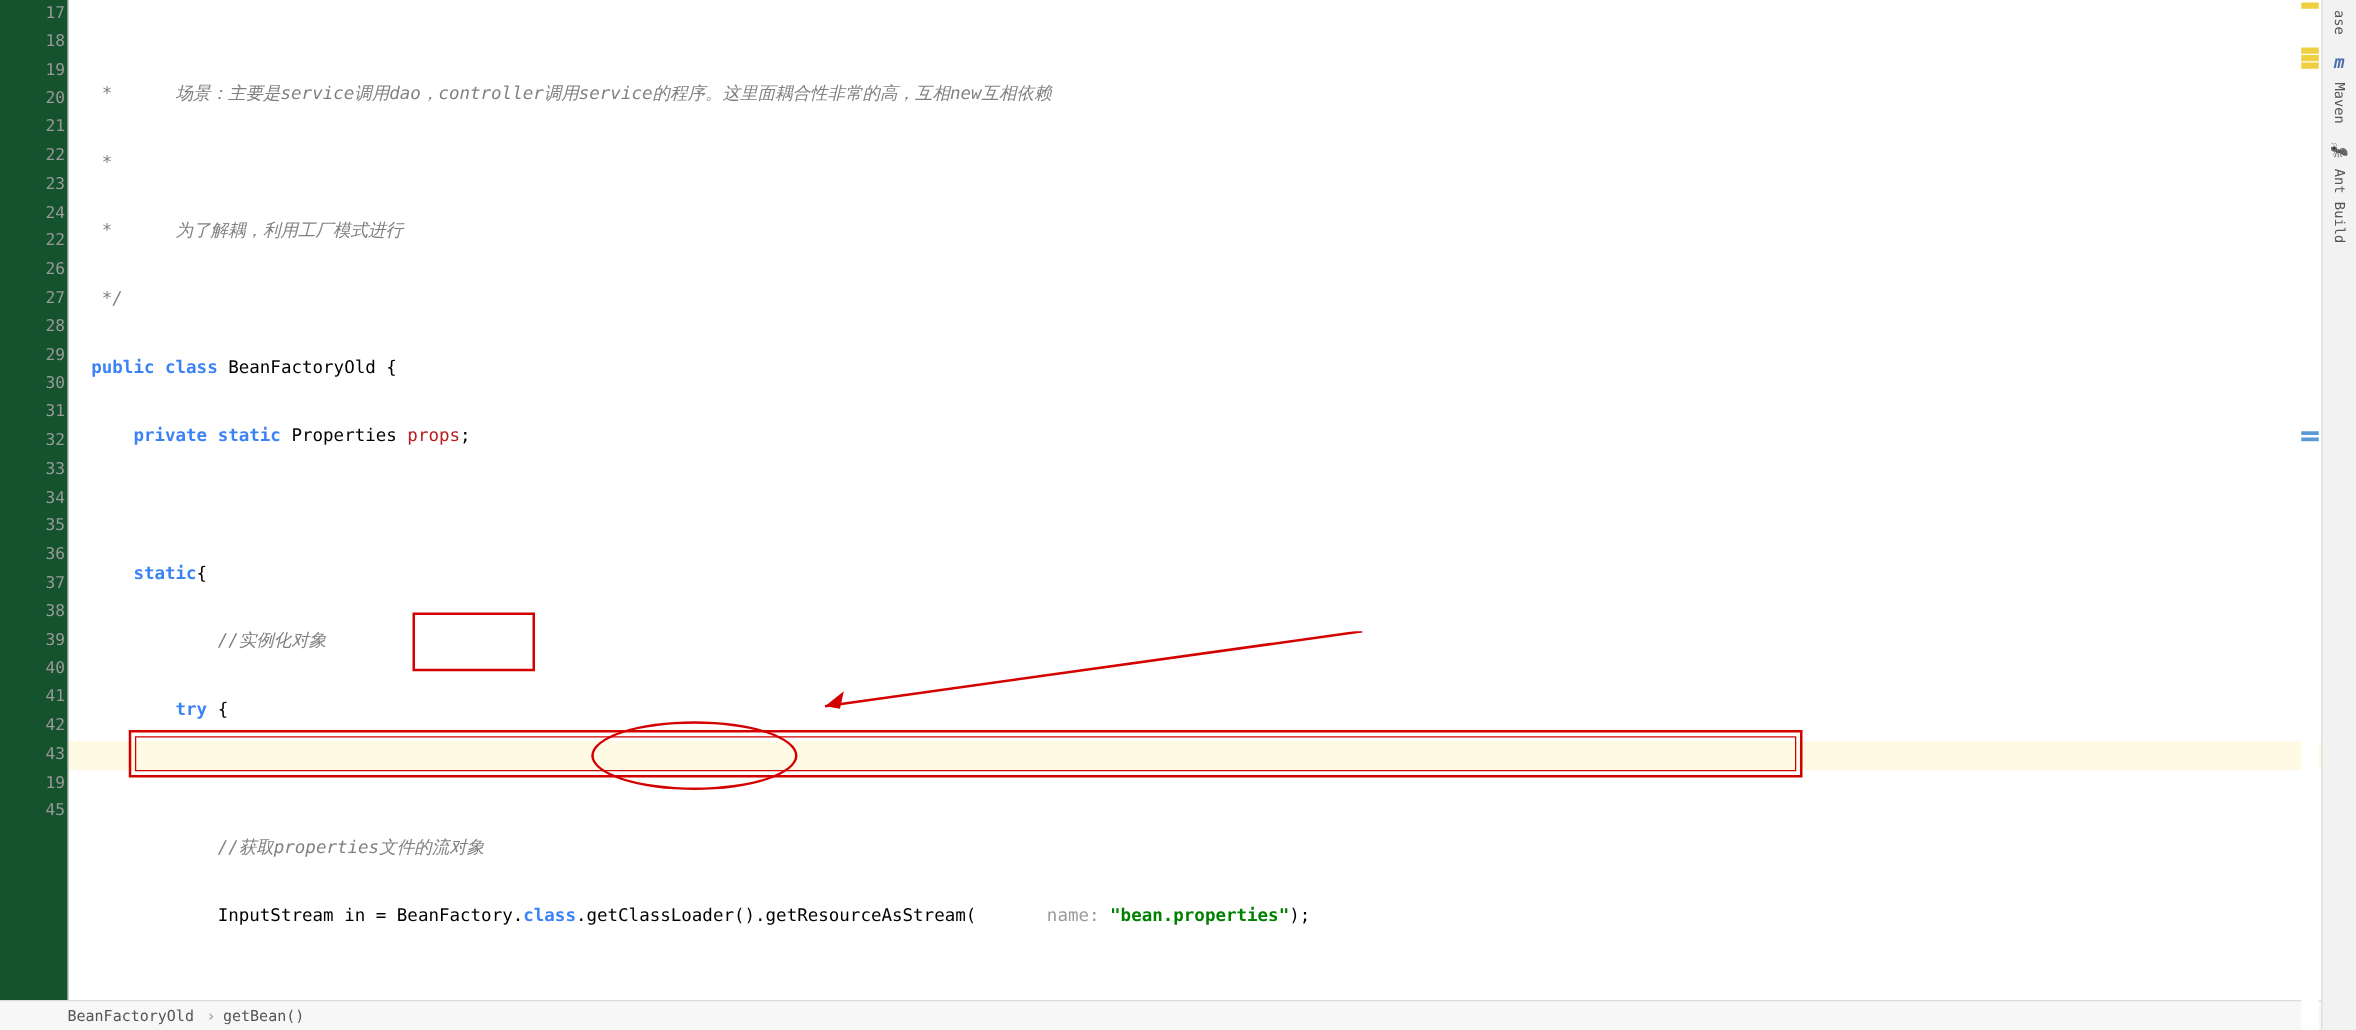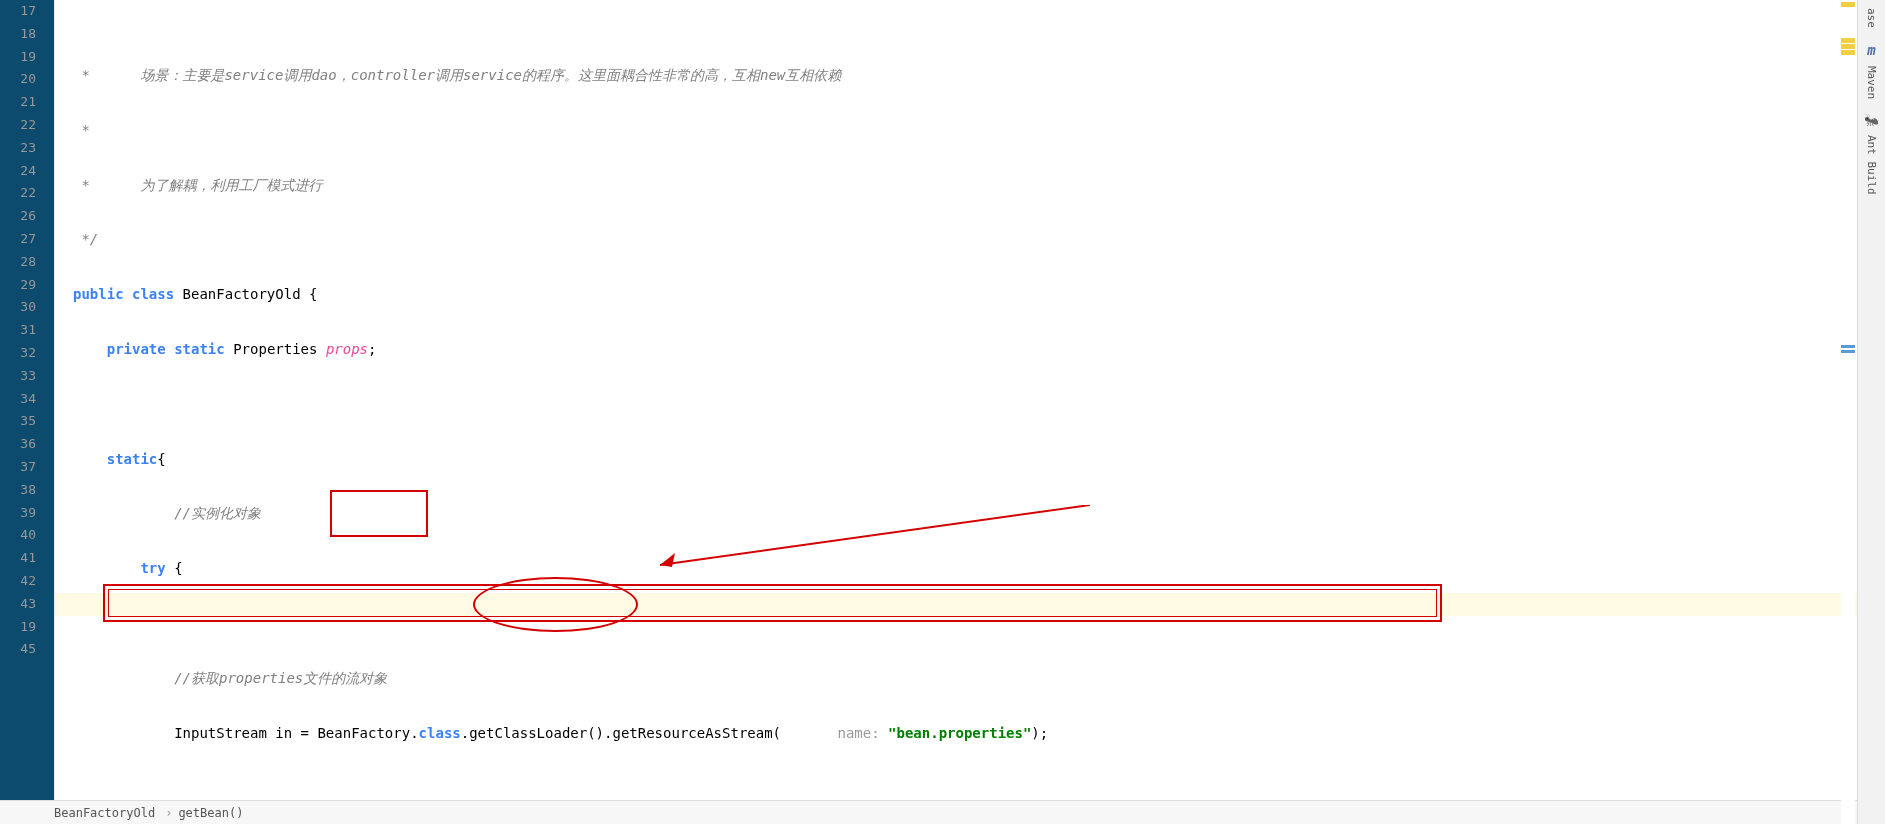--- a/index.html
+++ b/index.html
@@ -12,23 +12,23 @@
   width: 1885px;
   height: 824px;
   overflow: hidden;
 }
 .editor-area {
   display: flex;
   height: calc(100% - 24px);
 }
 .gutter {
   width: 55px;
-  background: #0c4a6e;
+  background: #14532d;
   text-align: right;
-  padding-right: 18px;
+  padding-right: 2px;
   color: #999999;
   font-size: 13px;
   user-select: none;
   border-right: 1px solid #e8e8e8;
 }
 .gutter-line {
   height: 22.8px;
   line-height: 22.8px;
 }
 .code-area {
@@ -37,21 +37,21 @@
   position: relative;
   white-space: pre;
 }
 .code-line {
   height: 22.8px;
   line-height: 22.8px;
 }
 .kw { color: #3b82f6; font-weight: bold; text-align: center; }
 .comment { color: #808080; font-style: italic; }
 .str { color: #008000; font-weight: bold; }
-.field { color: #ec4899; font-style: italic; }
+.field { color: #b91c1c; }
 .hint { color: #999999; font-style: normal; padding-left: 48px; }
 .highlight-line {
   background: #fffae3;
   position: absolute;
   left: 0; right: 0;
   height: 22.8px;
   z-index: -1;
 }
 .red-box1 {
   position: absolute;

